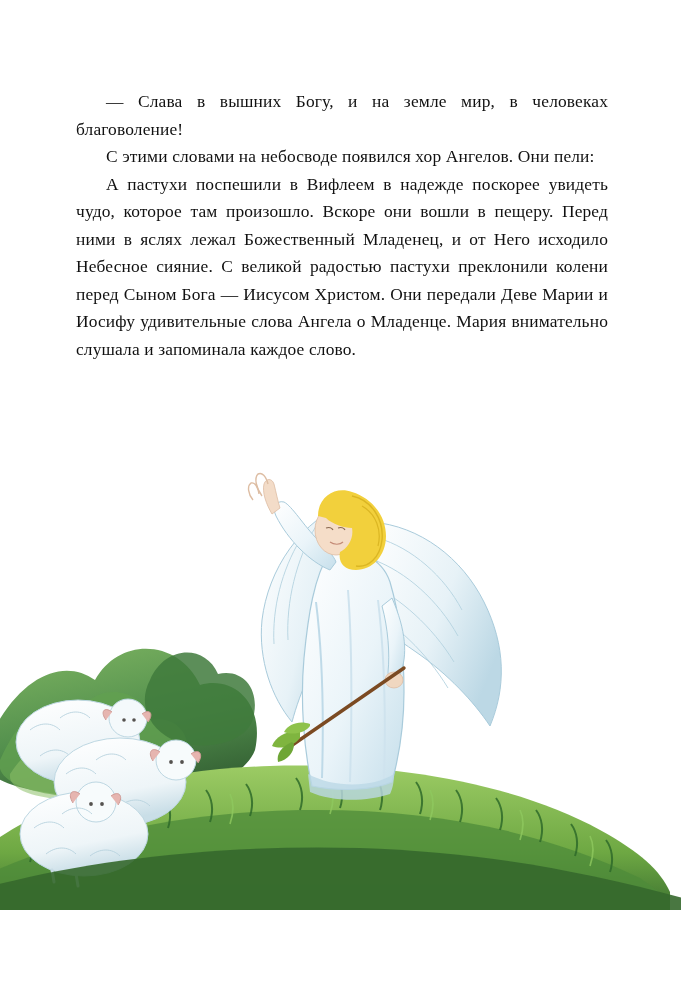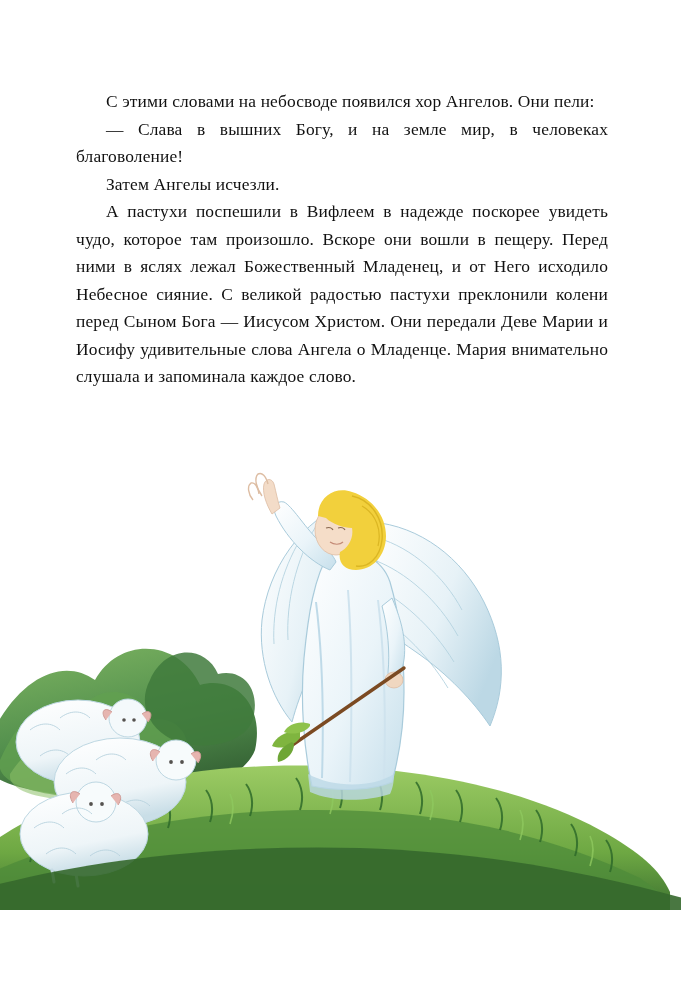--- a/index.html
+++ b/index.html
@@ -51,23 +51,22 @@
   .illustration svg {
     display: block;
   }
 </style>
 </head>
 <body>
 
 <div class="page">
 
   <div class="text-block">
+    <p class="para">— Слава в вышних Богу, и на земле мир, в человеках благоволение!</p>
     <p class="para">С этими словами на небосводе появился хор Ангелов. Они пели:</p>
-    <p class="para">— Слава в вышних Богу, и на земле мир, в человеках благоволение!</p>
-    <p class="para">Затем Ангелы исчезли.</p>
     <p class="para last-left">А пастухи поспешили в Вифлеем в надежде поскорее увидеть чудо, которое там произошло. Вскоре они вошли в пещеру. Перед ними в яслях лежал Божественный Младенец, и от Него исходило Небесное сияние. С великой радостью пастухи преклонили колени перед Сыном Бога — Иисусом Христом. Они передали Деве Марии и Иосифу удивительные слова Ангела о Младенце. Мария внимательно слушала и запоминала каждое слово.</p>
   </div>
 
   <div class="illustration">
     <svg width="681" height="480" viewBox="0 0 681 480" xmlns="http://www.w3.org/2000/svg">
       <defs>
         <radialGradient id="glow" cx="50%" cy="40%" r="60%">
           <stop offset="0%" stop-color="#ffffff" stop-opacity="1"></stop>
           <stop offset="100%" stop-color="#ffffff" stop-opacity="0"></stop>
         </radialGradient>

